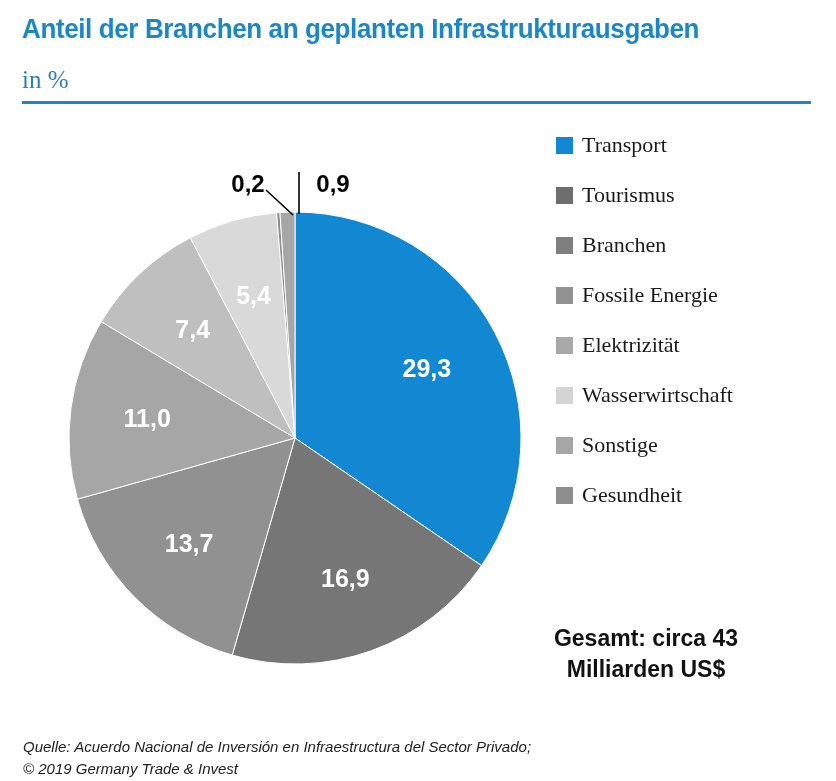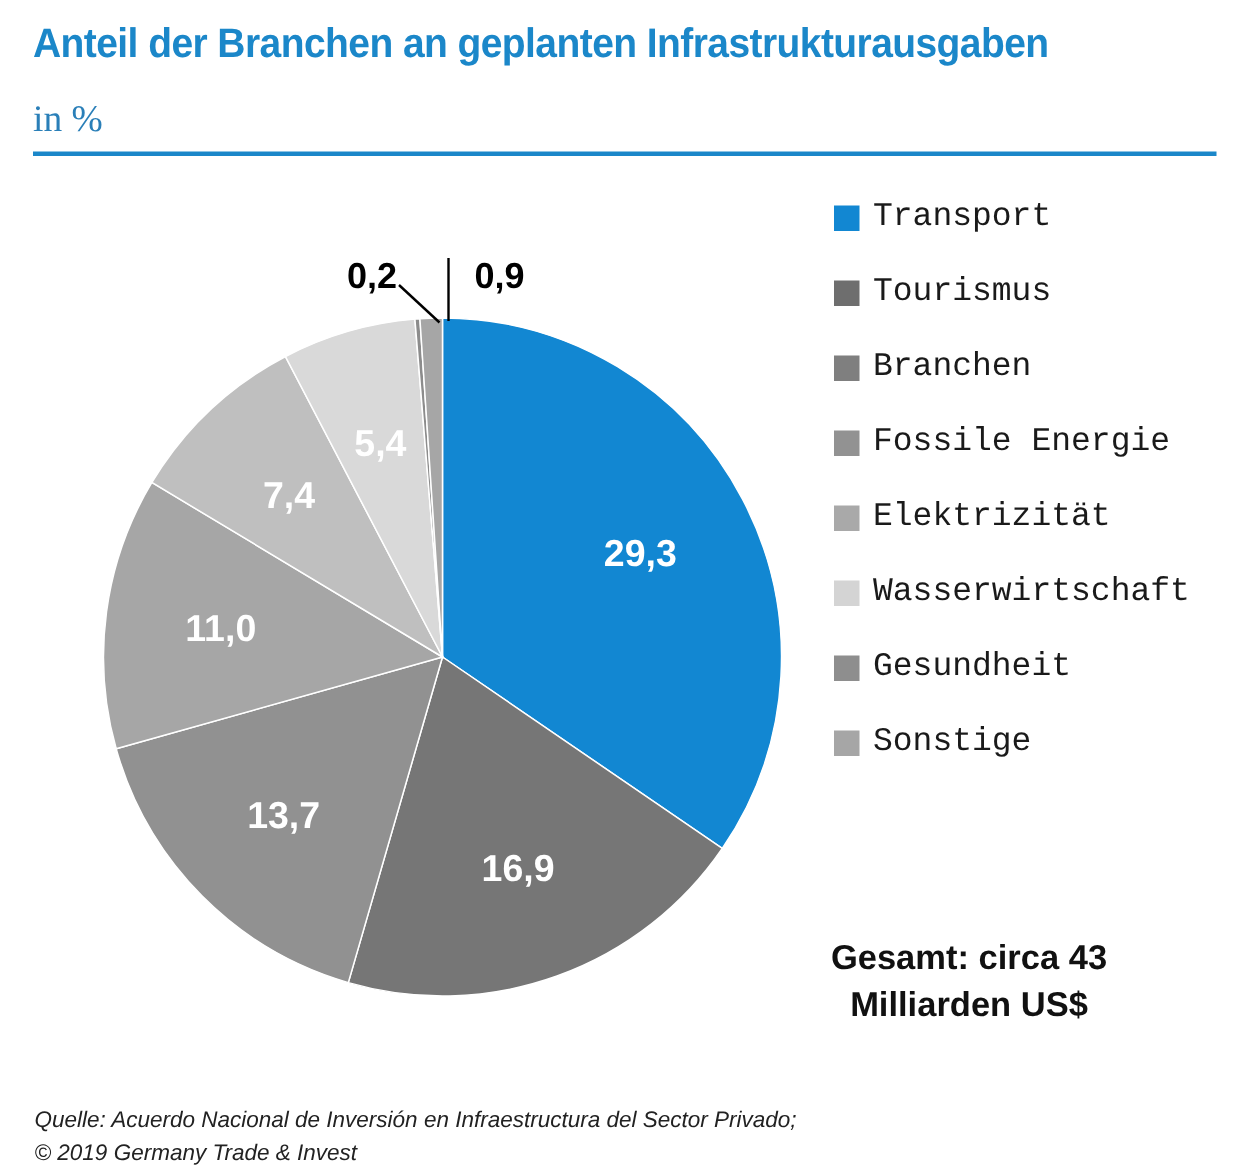--- a/index.html
+++ b/index.html
@@ -93,21 +93,21 @@
     align-items: center;
     height: 50px;
   }
   .legend-swatch {
     width: 17px;
     height: 17px;
     flex: 0 0 17px;
     margin-right: 9px;
   }
   .legend-label {
-    font-family: Liberation Mono, monospace;
+    font-family: Liberation Serif, serif;
     font-size: 22px;
     color: #1a1a1a;
     white-space: nowrap;
     line-height: 1;
   }
 
   
   .total-note {
     position: absolute;
     left: 496px;
@@ -191,26 +191,26 @@
     </div>
     <div class="legend-item">
       <span class="legend-swatch" style="background: rgb(169, 169, 169);"></span>
       <span class="legend-label">Elektrizität</span>
     </div>
     <div class="legend-item">
       <span class="legend-swatch" style="background: rgb(212, 212, 212);"></span>
       <span class="legend-label">Wasserwirtschaft</span>
     </div>
     <div class="legend-item">
+      <span class="legend-swatch" style="background: rgb(166, 166, 166);"></span>
+      <span class="legend-label">Sonstige</span>
+    </div>
+    <div class="legend-item">
       <span class="legend-swatch" style="background: rgb(142, 142, 142);"></span>
       <span class="legend-label">Gesundheit</span>
-    </div>
-    <div class="legend-item">
-      <span class="legend-swatch" style="background: rgb(166, 166, 166);"></span>
-      <span class="legend-label">Sonstige</span>
     </div>
   </div>
 
   <div class="total-note">
     <div>Gesamt: circa 43</div>
     <div>Milliarden US$</div>
   </div>
 
   <div class="source-note">
     <div>Quelle: Acuerdo Nacional de Inversión en Infraestructura del Sector Privado;</div>

